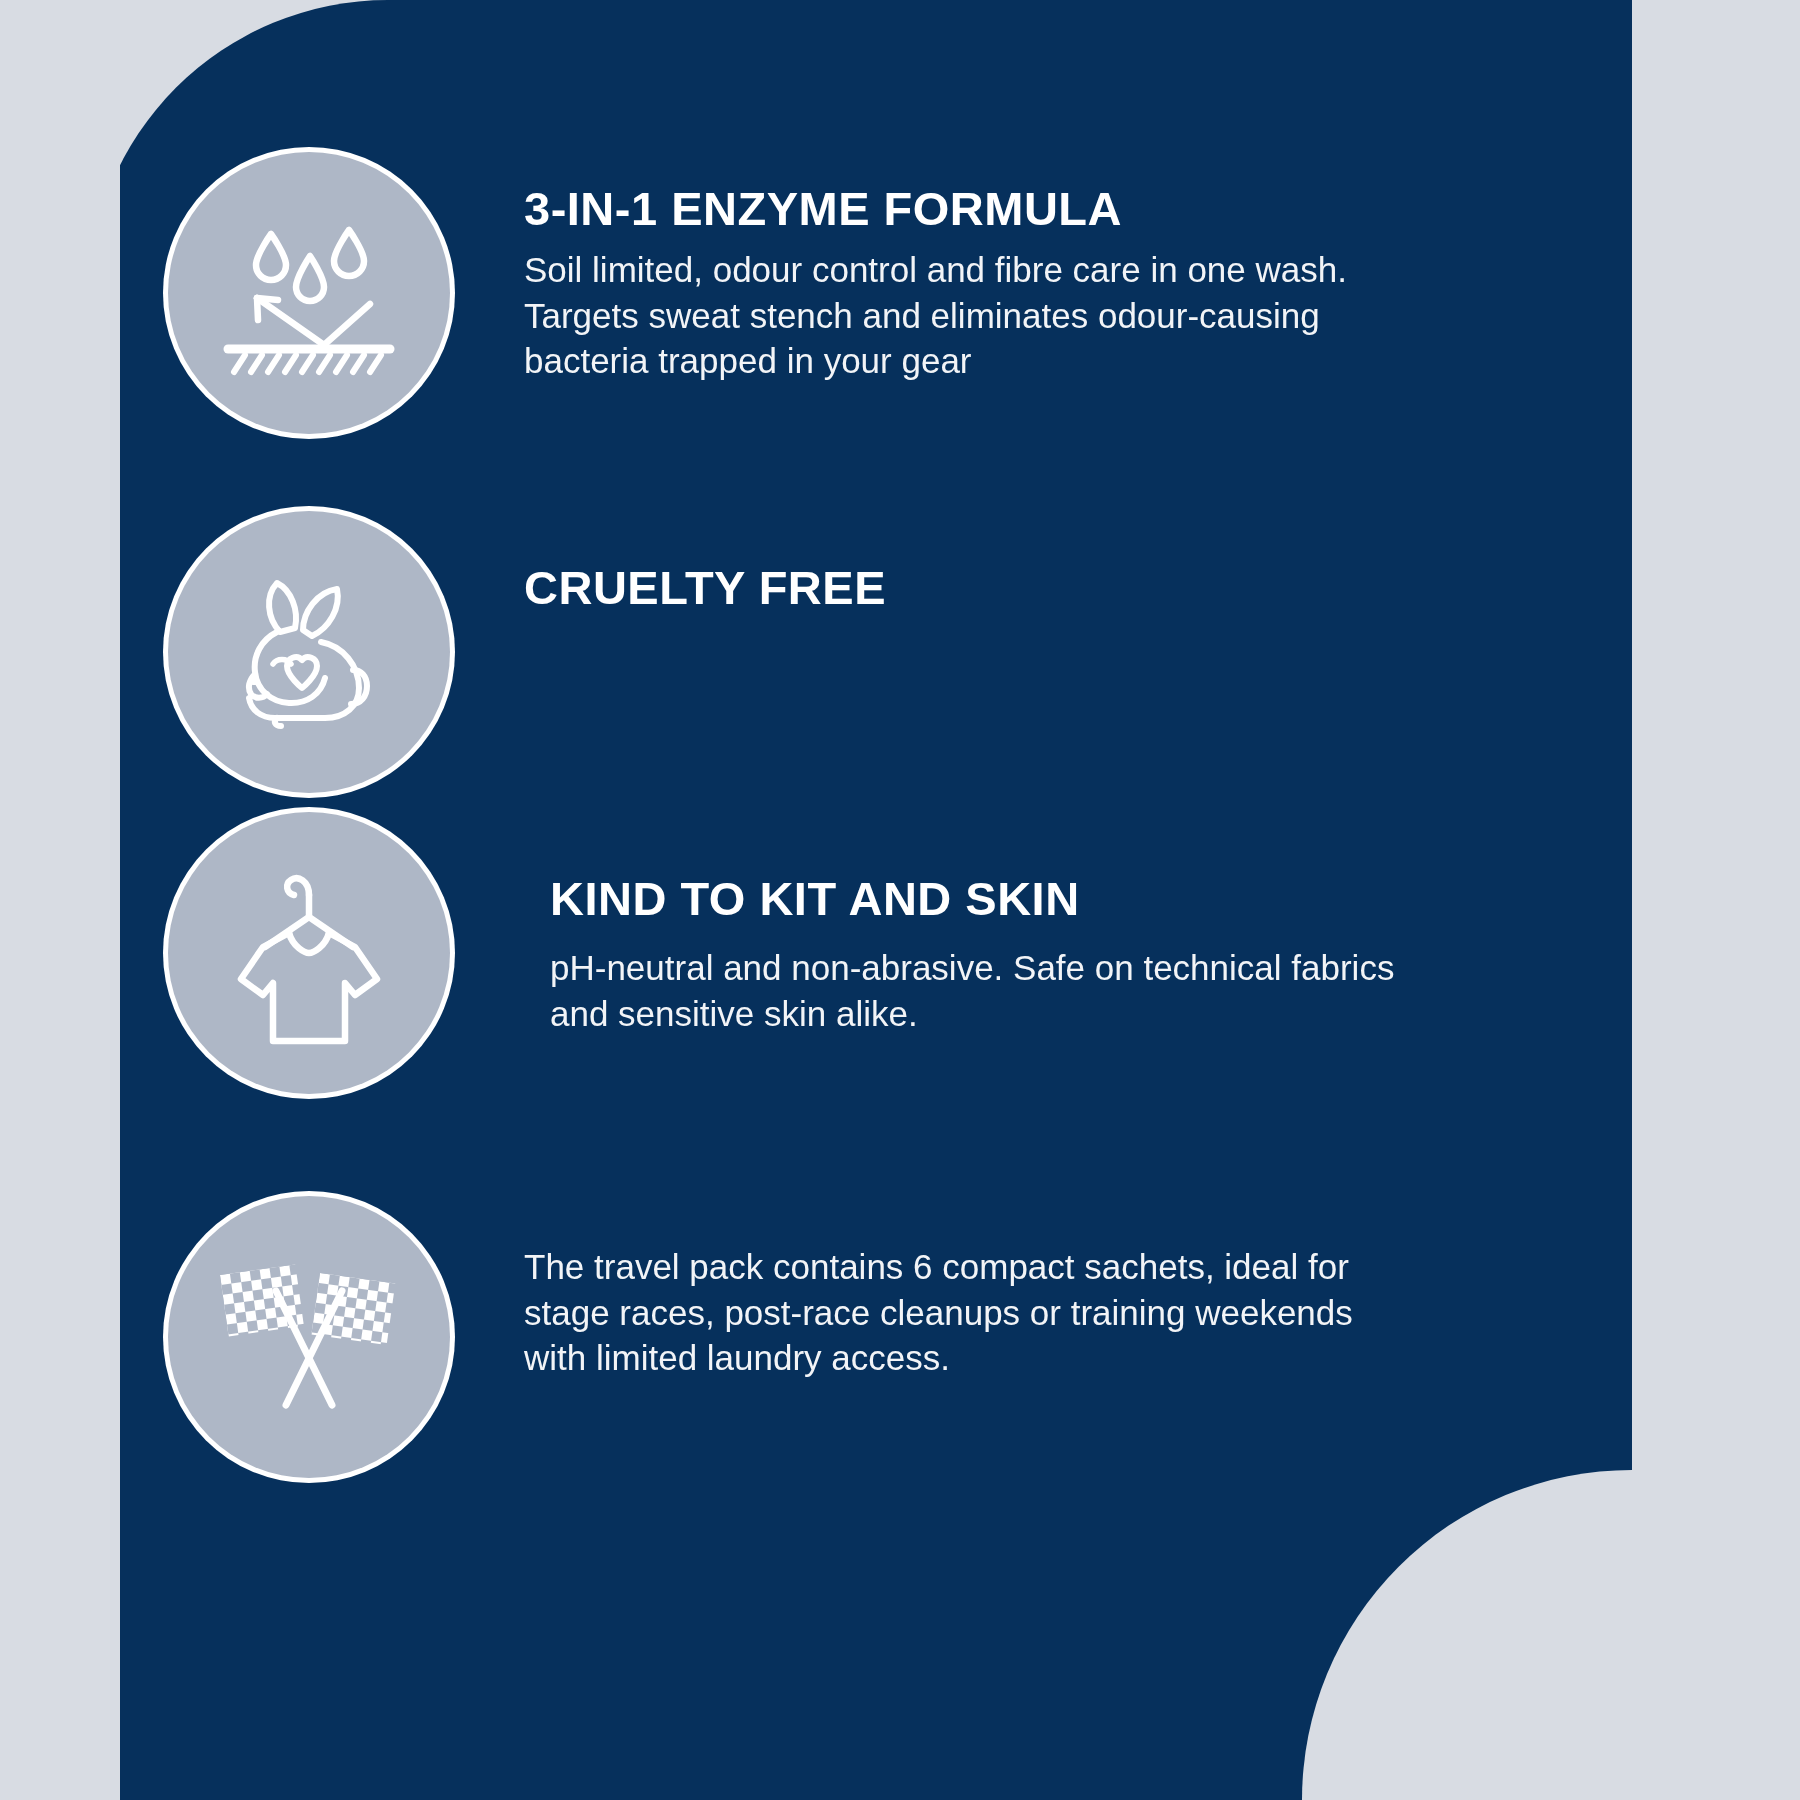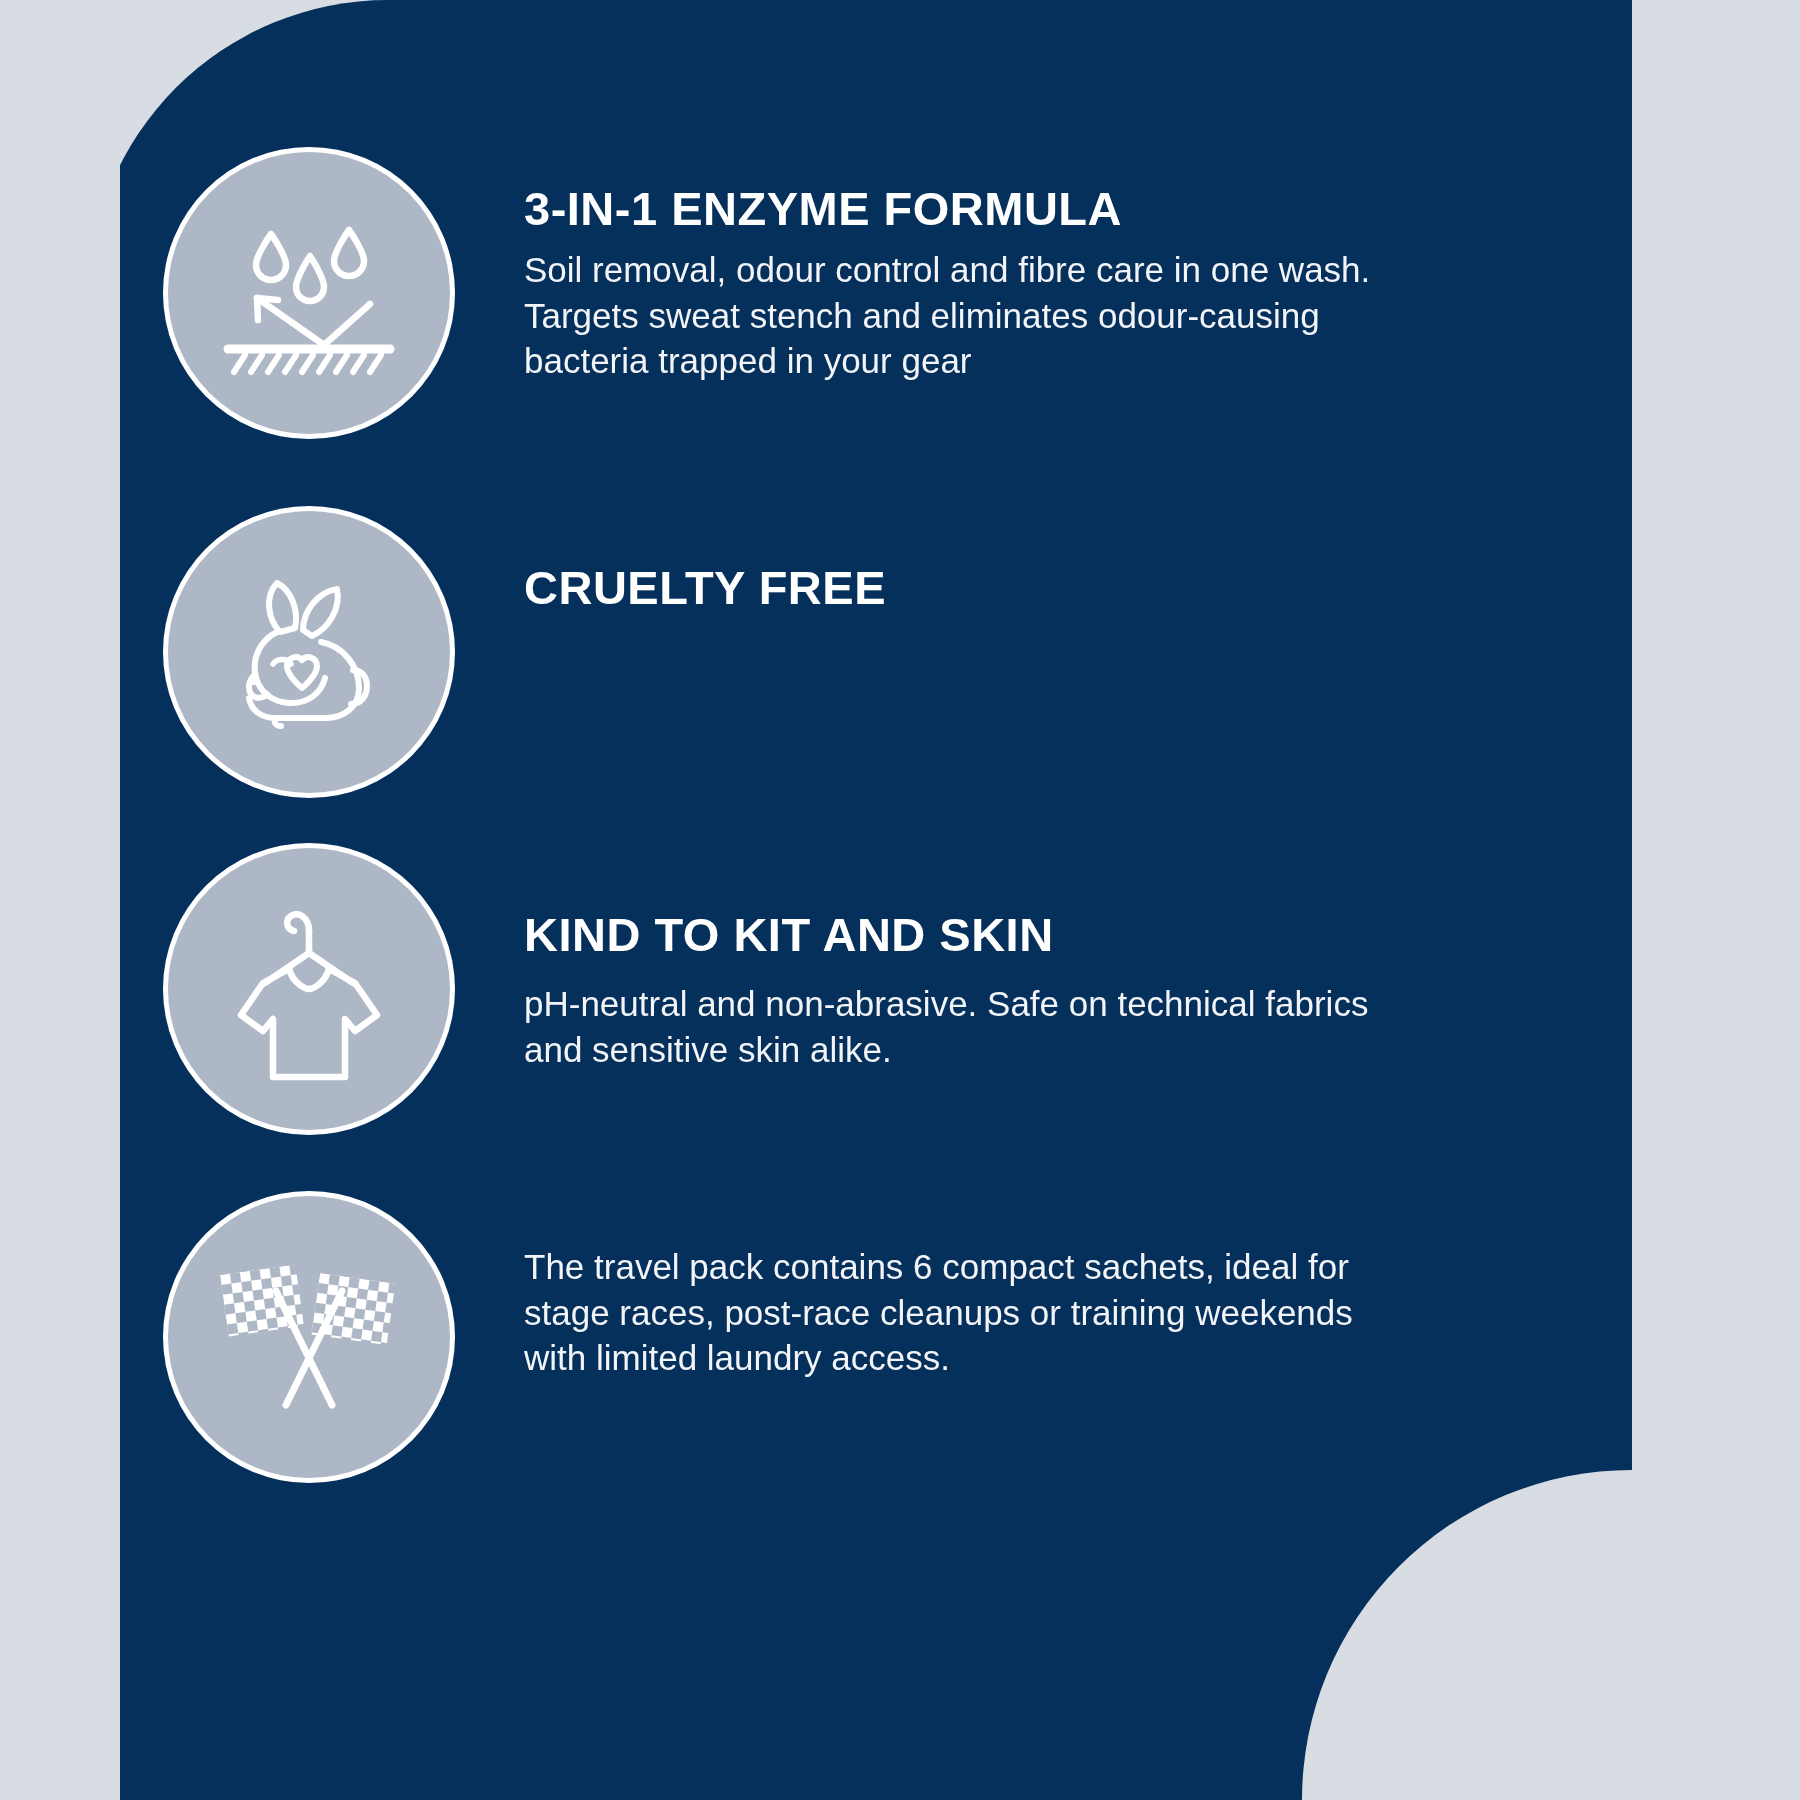--- a/index.html
+++ b/index.html
@@ -64,21 +64,21 @@
 
   .row {
     position: absolute;
     display: flex;
     align-items: flex-start;
     left: 168px;
   }
 
   .row-1 { top: 152px; }
   .row-2 { top: 511px; }
-  .row-3 { top: 848px; }
+  .row-3 { top: 812px; gap: 26px; }
   .row-4 { top: 1196px; }
 
   .badge {
     position: relative;
     flex: 0 0 auto;
     width: 282px;
     height: 282px;
     border-radius: 50%;
     background: #aeb7c6;
     box-shadow: 0 0 0 5px #ffffff;
@@ -160,21 +160,21 @@
               <path d="M105 164 L116 147"></path>
               <path d="M122 164 L133 147"></path>
               <path d="M139 164 L150 147"></path>
               <path d="M156 164 L167 147"></path>
             </g>
           </svg>
         </span>
       </div>
       <div class="copy">
         <h2 class="feat-title">3-IN-1 ENZYME FORMULA</h2>
-        <p class="feat-body">Soil removal, odour control and fibre care in one wash. Targets sweat stench and  eliminates odour-causing bacteria trapped in your gear</p>
+        <p class="feat-body">Soil limited, odour control and fibre care in one wash. Targets sweat stench and  eliminates odour-causing bacteria trapped in your gear</p>
       </div>
     </div>
 
     <div class="row row-2">
       <div class="badge">
         <span>
           <svg width="184" height="164" viewBox="0 0 184 164" fill="none" stroke="#ffffff" stroke-width="6" stroke-linecap="round" stroke-linejoin="round">
 
             <path d="M63 62 C50 48 48 26 60 13 C74 20 82 40 78 58 Z"></path>
 

